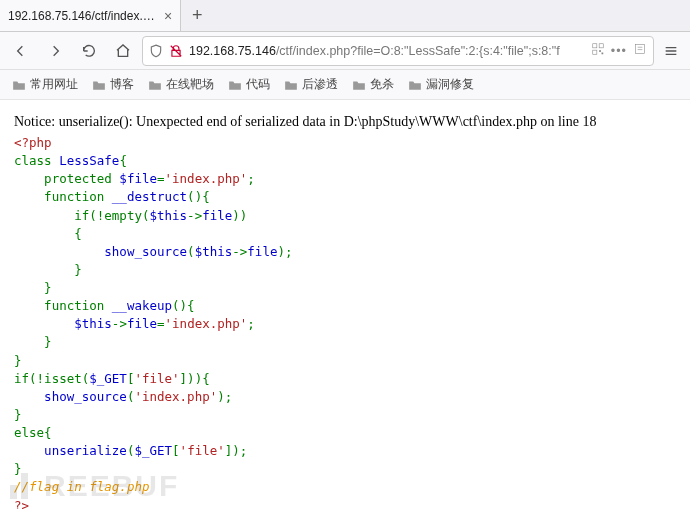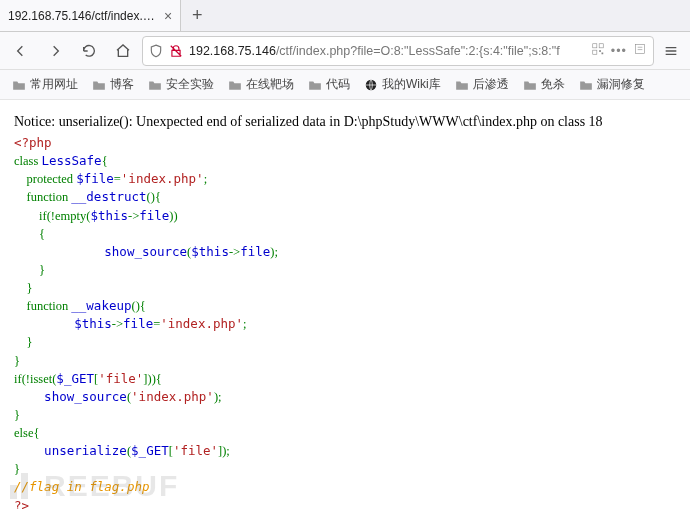--- a/index.html
+++ b/index.html
@@ -18,21 +18,21 @@
   .urlbox .urltext .host { color: #222; }
   .urlend { color: #888; margin-left: auto; display: flex; gap: 6px; align-items: center; }
   .bookmarks { height: 30px; background: #f9f9fb; display: flex; align-items: center; padding: 0 6px; gap: 2px; border-bottom: 1px solid #e5e5e5; font-size: 12px; color: #444; overflow: hidden; }
   .bm { display: flex; align-items: center; gap: 4px; padding: 3px 6px; border-radius: 3px; cursor: pointer; white-space: nowrap; }
   .bm .fico { width: 14px; height: 12px; }
   .content { padding: 14px 14px 0 14px; font-family: "Times New Roman", serif; font-size: 14px; color: #000; }
   .errline { margin-bottom: 4px; }
   .errline b { font-weight: normal; }
   pre.code { font-family: Consolas, Menlo, monospace; font-size: 12.5px; line-height: 1.45; white-space: pre; color: #000; margin: 2px 0 14px 0; }
   .t-red { color: #b22222; margin-top: 48px; }
-  .t-green { color: #008000; font-family: Liberation Serif, serif; }
+  .t-green { color: #008000; }
   .t-blue { color: #0000cd; text-align: center; }
   .t-orange { color: #e69500; font-style: italic; }
   .watermark { position: absolute; left: 10px; bottom: 6px; opacity: 0.15; font-family: Arial, sans-serif; font-weight: 800; font-size: 30px; letter-spacing: 2px; color: #666; display: flex; align-items: center; gap: 16px; pointer-events: none; }
   .wm-bars { display: inline-flex; gap: 4px; }
   .wm-bars span { display: inline-block; width: 7px; height: 26px; background: #666; }
   .wm-bars span:first-child { height: 14px; align-self: flex-end; }
 </style>
 </head>
 <body>
 
@@ -110,40 +110,27 @@
   <div class="bm">
       <svg class="fico" viewBox="0 0 24 20">
         <path fill="#999" d="M2 4h7l2 3h11v11H2z"></path>
       </svg>
       <span>博客</span>
     </div>
   <div class="bm">
       <svg class="fico" viewBox="0 0 24 20">
         <path fill="#999" d="M2 4h7l2 3h11v11H2z"></path>
       </svg>
-      <span>安全实验</span>
-    </div>
-  <div class="bm">
-      <svg class="fico" viewBox="0 0 24 20">
-        <path fill="#999" d="M2 4h7l2 3h11v11H2z"></path>
-      </svg>
       <span>在线靶场</span>
     </div>
   <div class="bm">
       <svg class="fico" viewBox="0 0 24 20">
         <path fill="#999" d="M2 4h7l2 3h11v11H2z"></path>
       </svg>
       <span>代码</span>
-    </div>
-  <div class="bm">
-      <svg width="14" height="14" viewBox="0 0 24 24">
-        <circle cx="12" cy="12" r="9" fill="#222"></circle>
-        <path stroke="#fff" stroke-width="1.2" fill="none" d="M3 12h18M12 3c3 3 3 15 0 18M12 3c-3 3-3 15 0 18"></path>
-      </svg>
-      <span>我的Wiki库</span>
     </div>
   <div class="bm">
       <svg class="fico" viewBox="0 0 24 20">
         <path fill="#999" d="M2 4h7l2 3h11v11H2z"></path>
       </svg>
       <span>后渗透</span>
     </div>
   <div class="bm">
       <svg class="fico" viewBox="0 0 24 20">
         <path fill="#999" d="M2 4h7l2 3h11v11H2z"></path>
@@ -154,21 +141,21 @@
       <svg class="fico" viewBox="0 0 24 20">
         <path fill="#999" d="M2 4h7l2 3h11v11H2z"></path>
       </svg>
       <span>漏洞修复</span>
     </div>
 
 </div>
 
 <div class="content">
   <div class="errline">
-    <b>Notice</b><span>: unserialize(): Unexpected end of serialized data in </span><b>D:\phpStudy\WWW\ctf\index.php</b><span> on class </span><b>18</b>
+    <b>Notice</b><span>: unserialize(): Unexpected end of serialized data in </span><b>D:\phpStudy\WWW\ctf\index.php</b><span> on line </span><b>18</b>
   </div>
 
 <pre class="code"><span class="t-red">&lt;?php</span>
 <span class="t-green">class </span><span class="t-blue">LessSafe</span><span class="t-green">{</span>
 <span class="t-green">    protected </span><span class="t-blue">$file</span><span class="t-green">=</span><span class="t-red">'index.php'</span><span class="t-green">;</span>
 <span class="t-green">    function </span><span class="t-blue">__destruct</span><span class="t-green">(){</span>
 <span class="t-green">        if(!empty(</span><span class="t-blue">$this</span><span class="t-green">-&gt;</span><span class="t-blue">file</span><span class="t-green">))</span>
 <span class="t-green">        {</span>
 <span>            </span><span class="t-blue">show_source</span><span class="t-green">(</span><span class="t-blue">$this</span><span class="t-green">-&gt;</span><span class="t-blue">file</span><span class="t-green">);</span>
 <span class="t-green">        }</span>

